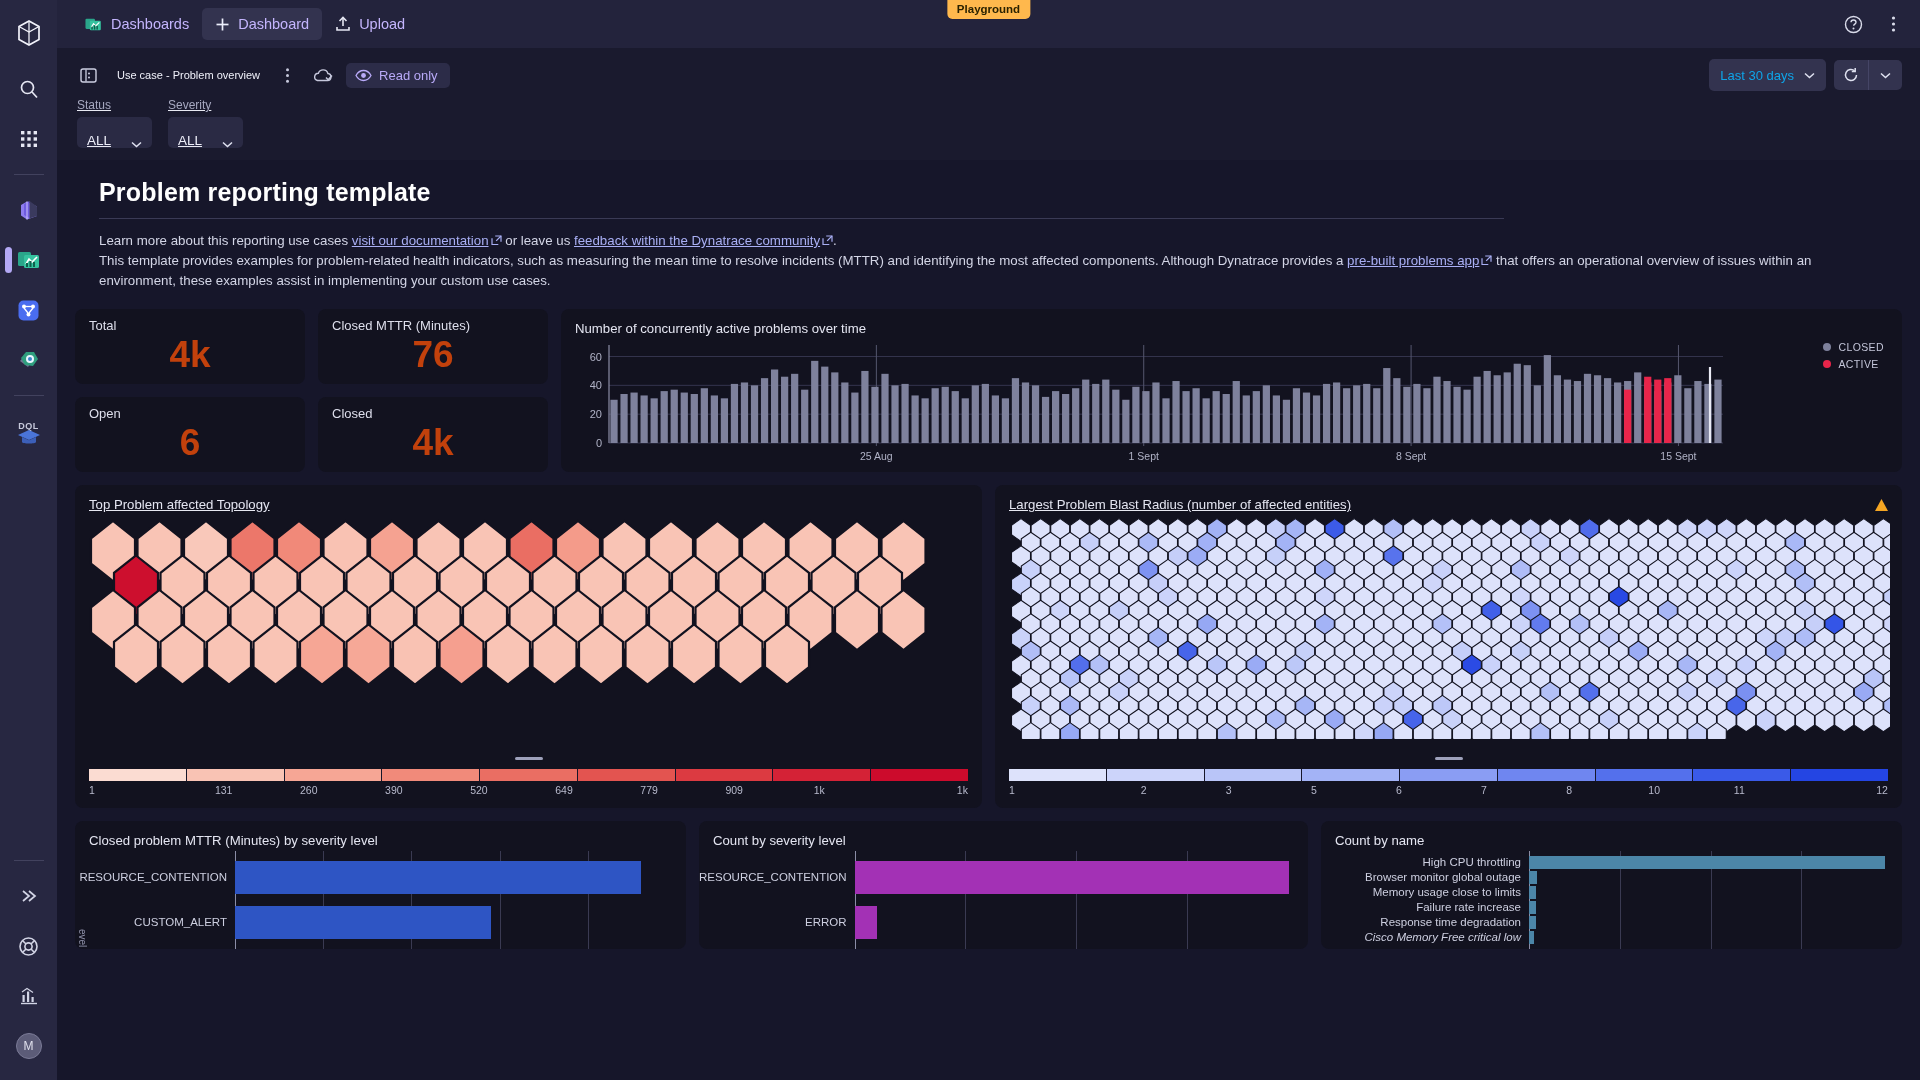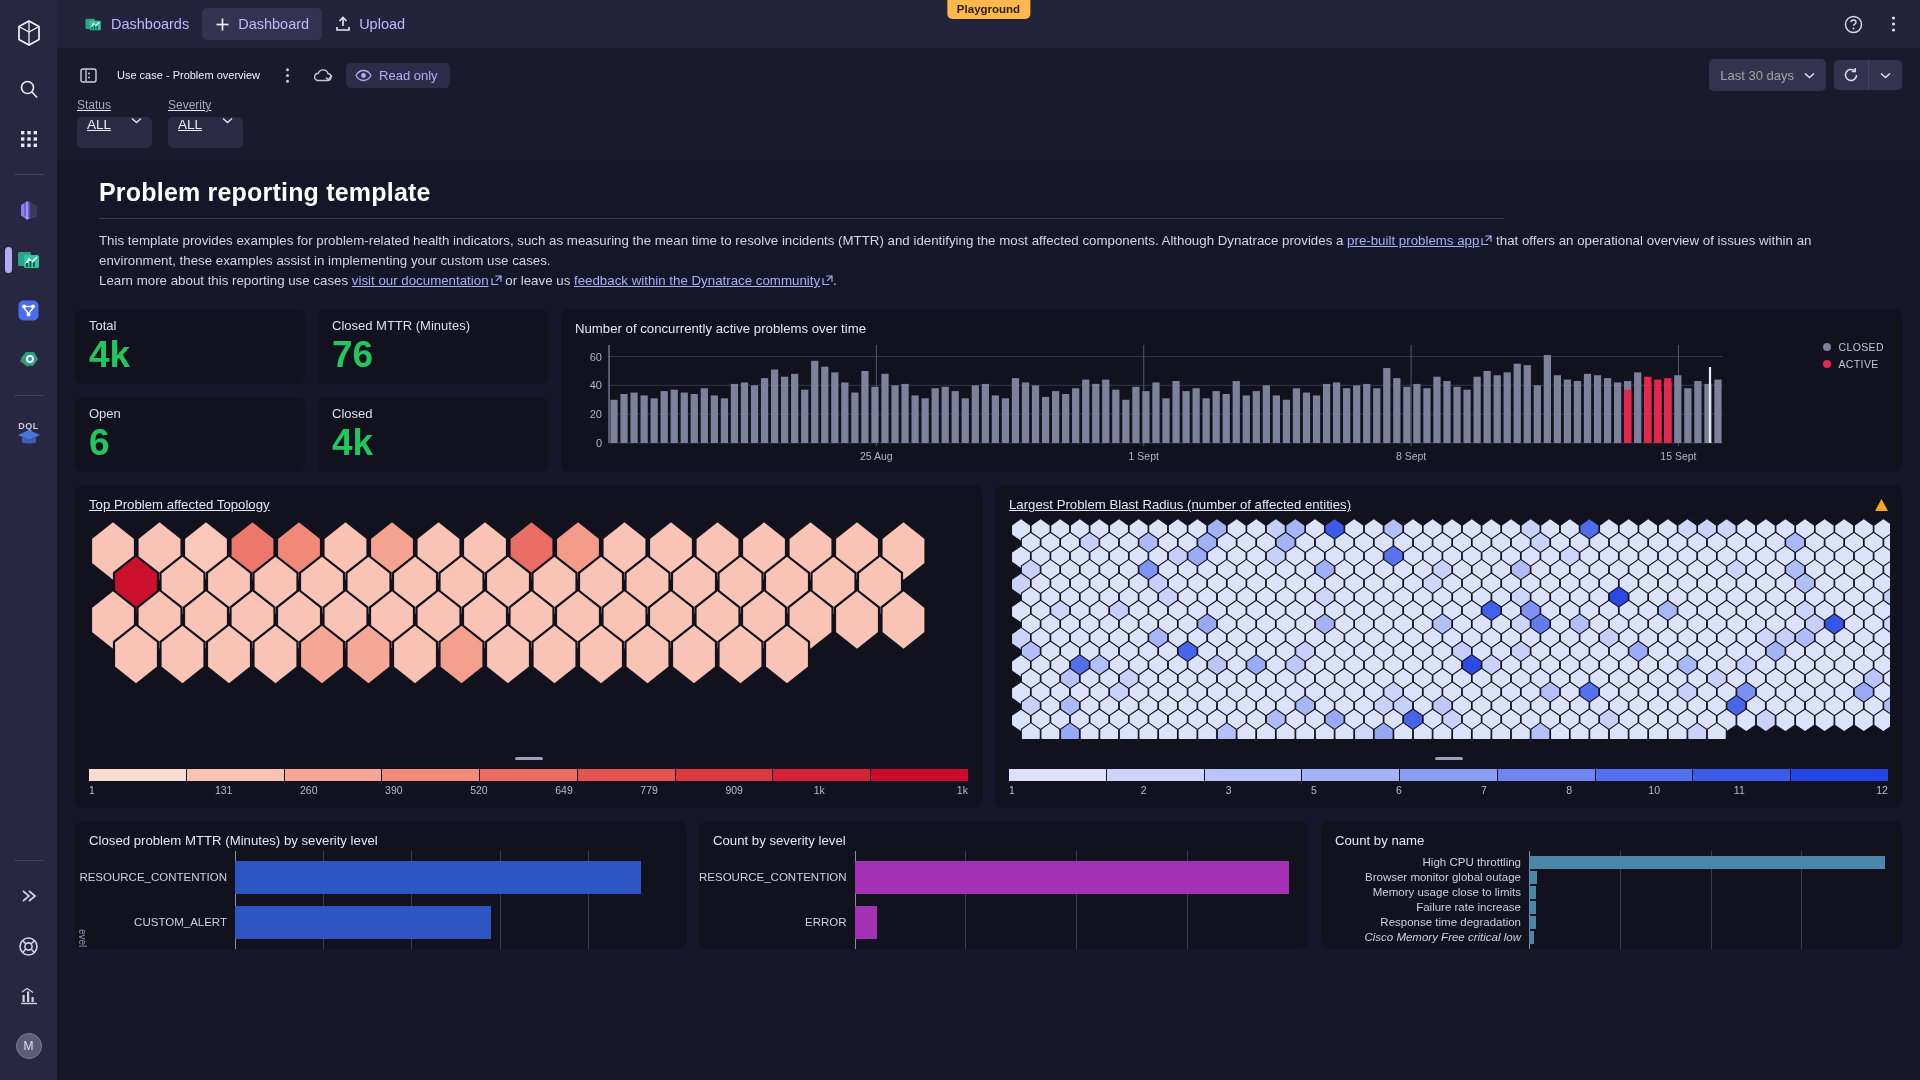--- a/index.html
+++ b/index.html
@@ -77,31 +77,31 @@
   }
   .readonly {
     display: flex; align-items: center; gap: 7px;
     background: #2c2c48; border-radius: 5px;
     padding: 5px 12px 5px 9px; font-size: 13px; color: #b9aaf8;
   }
   .dashbar-right { margin-left: auto; display: flex; align-items: center; gap: 8px; }
   .range-btn {
     display:flex; align-items:center; gap:10px;
     background: #33334f; border-radius: 5px; height: 30px;
-    padding: 16px 11px; font-size: 13px; color: #a3a3a3;
+    padding: 16px 11px; font-size: 13px; color: #0ea5e9;
   }
   .refresh-group { display: flex; background: #33334f; border-radius: 5px; height: 30px; overflow:hidden; }
   .refresh-group > div { display: flex; align-items: center; justify-content:center; width: 34px; color:#dcdeef; }
   .refresh-group > div + div { border-left: 1px solid #454566; }
 
   
   .filters { display: flex; gap: 16px; padding: 6px 0 12px 2px; text-decoration: underline; }
   .filter-label { font-size: 12px; color: #a6a8c0; margin-bottom: 5px; }
   .filter-sel {
-    display:flex; align-items:flex-start; justify-content:space-between; gap: 14px;
+    display:flex; align-items:flex-end; justify-content:space-between; gap: 14px;
     background: #2a2a44; border-radius: 5px; height: 31px; min-width: 75px;
     padding: 0 10px; font-size: 13.5px; color: #edeef9;
   }
 
   
   .board {
     flex: 1 1 auto; background: #16162a;
     padding: 0 18px 0 18px; overflow: hidden;
   }
 
@@ -115,21 +115,21 @@
 
   
   .tile { background: #12121f; border-radius: 8px; position: relative; }
   .tile-title { font-size: 13.2px; color: #e4e5f1; padding: 12px 14px 0 14px; }
 
   
   .row-kpi { display: flex; gap: 13px; margin-top: 8px; }
   .kpi-grid { display: grid; grid-template-columns: 230px 230px; grid-template-rows: 75px 75px; gap: 13px; flex: 0 0 auto; }
   .kpi { background: #12121f; border-radius: 8px; padding: 9px 14px 0 14px; position: relative;}
   .kpi-label { font-size: 13px; color: #dedfec; }
-  .kpi-value { font-size: 37px; font-weight: bold; color: #22c55e; line-height: 44px; }
+  .kpi-value { font-size: 37px; font-weight: bold; color: #c2410c; text-align: center; line-height: 44px; }
 
   .ts-tile { flex: 1 1 auto; height: 163px; }
 
   
   .legend { position: absolute; right: 18px; top: 32px; font-size: 10.5px; color: #c3c5d8; }
   .legend-item { display: flex; align-items: center; gap: 7px; margin-bottom: 5px; letter-spacing: .4px;}
   .dot { width: 8px; height: 8px; border-radius: 50%; display:inline-block; }
 
   
   .row-hex { display: flex; gap: 13px; margin-top: 13px; }
@@ -443,36 +443,36 @@
         </div>
       </div>
     </div>
 
     <div class="board">
 
       <div class="md-tile">
         <div class="md-h1">Problem reporting template</div>
         <div class="md-hr"></div>
         <div class="md-p">
-          <span>This template provides examples for problem-related health indicators, such as measuring the mean time to resolve incidents (MTTR) and identifying the most affected components. Although Dynatrace provides a </span><a class="md-link" href="#">pre-built problems app</a><span class="ext"><svg width="11" height="11" viewBox="0 0 11 11">
-                <path d="M1 3.2v6.3h6.3" fill="none" stroke="#a9aff4" stroke-width="1.2"></path>
-                <polyline points="4.2,1 10,1 10,6.8" fill="none" stroke="#a9aff4" stroke-width="1.2"></polyline>
-                <line x1="5.2" y1="5.8" x2="10" y2="1" stroke="#a9aff4" stroke-width="1.2"></line>
-              </svg></span><span> that offers an operational overview of issues within an environment, these examples assist in implementing your custom use cases.</span>
-        </div>
-        <div class="md-p">
           <span>Learn more about this reporting use cases </span><a class="md-link" href="#">visit our documentation</a><span class="ext"><svg width="11" height="11" viewBox="0 0 11 11">
                 <path d="M1 3.2v6.3h6.3" fill="none" stroke="#a9aff4" stroke-width="1.2"></path>
                 <polyline points="4.2,1 10,1 10,6.8" fill="none" stroke="#a9aff4" stroke-width="1.2"></polyline>
                 <line x1="5.2" y1="5.8" x2="10" y2="1" stroke="#a9aff4" stroke-width="1.2"></line>
               </svg></span><span> or leave us </span><a class="md-link" href="#">feedback within the Dynatrace community</a><span class="ext"><svg width="11" height="11" viewBox="0 0 11 11">
                 <path d="M1 3.2v6.3h6.3" fill="none" stroke="#a9aff4" stroke-width="1.2"></path>
                 <polyline points="4.2,1 10,1 10,6.8" fill="none" stroke="#a9aff4" stroke-width="1.2"></polyline>
                 <line x1="5.2" y1="5.8" x2="10" y2="1" stroke="#a9aff4" stroke-width="1.2"></line>
               </svg></span><span>.</span>
+        </div>
+        <div class="md-p">
+          <span>This template provides examples for problem-related health indicators, such as measuring the mean time to resolve incidents (MTTR) and identifying the most affected components. Although Dynatrace provides a </span><a class="md-link" href="#">pre-built problems app</a><span class="ext"><svg width="11" height="11" viewBox="0 0 11 11">
+                <path d="M1 3.2v6.3h6.3" fill="none" stroke="#a9aff4" stroke-width="1.2"></path>
+                <polyline points="4.2,1 10,1 10,6.8" fill="none" stroke="#a9aff4" stroke-width="1.2"></polyline>
+                <line x1="5.2" y1="5.8" x2="10" y2="1" stroke="#a9aff4" stroke-width="1.2"></line>
+              </svg></span><span> that offers an operational overview of issues within an environment, these examples assist in implementing your custom use cases.</span>
         </div>
       </div>
 
       <div class="row-kpi">
         <div class="kpi-grid">
           <div class="kpi">
             <div class="kpi-label">Total</div>
             <div class="kpi-value">4k</div>
           </div>
           <div class="kpi">

